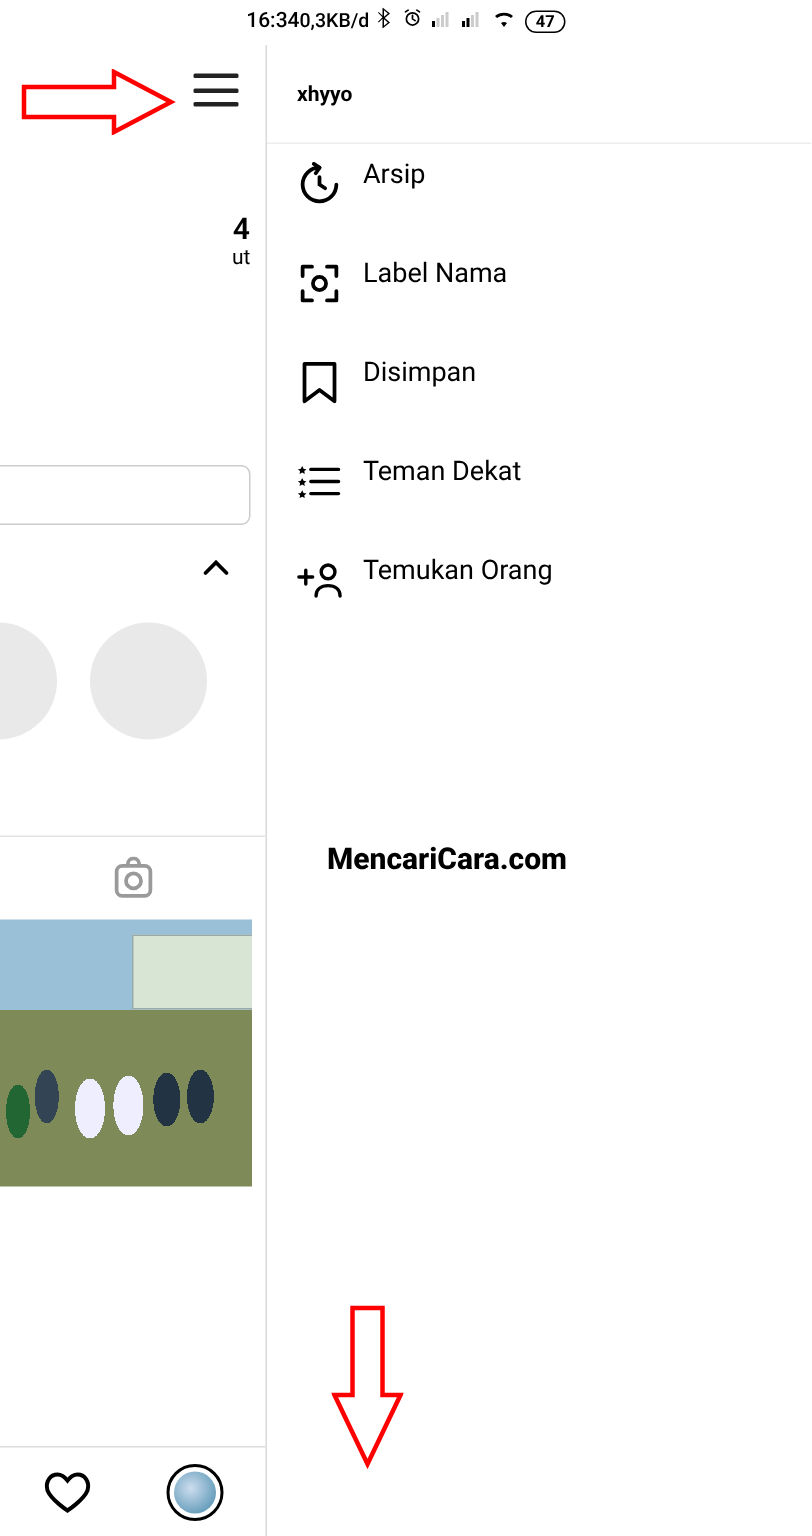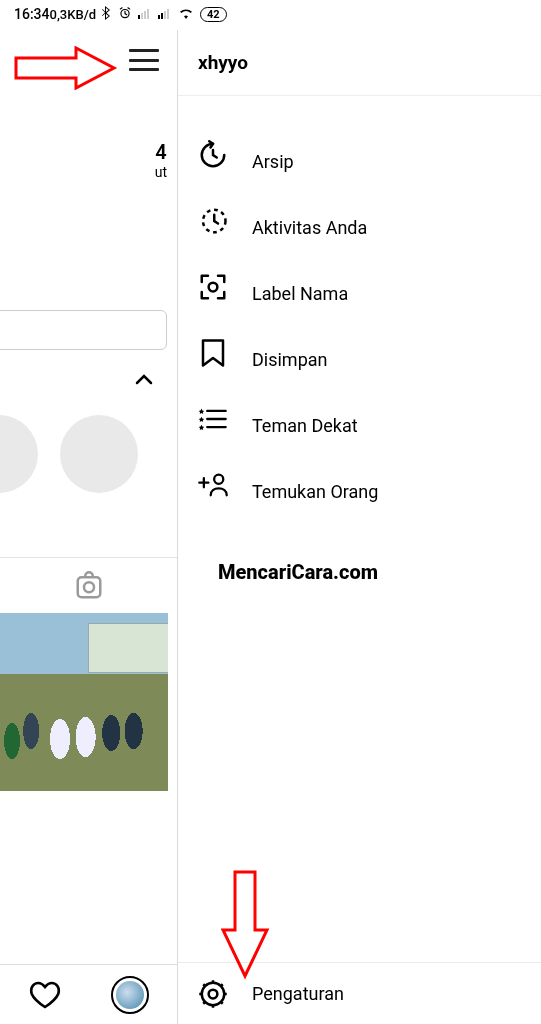--- a/index.html
+++ b/index.html
@@ -1,18 +1,18 @@
 <!DOCTYPE html>
 <html><head>
 <meta charset="utf-8">
 <style>
   * { box-sizing: border-box; margin: 0; padding: 0; }
   html, body { width: 541px; height: 1024px; font-family: -apple-system, BlinkMacSystemFont, "Segoe UI", Roboto, sans-serif; background: #fff; color: #000; overflow: hidden; position: relative; }
   
-  .status-bar { height: 28px; width: 100%; display: flex; justify-content: flex-start; align-items: center; padding: 0 14px; font-size: 14px; font-weight: 500; }
+  .status-bar { height: 28px; width: 100%; display: flex; justify-content: center; align-items: center; padding: 0 14px; font-size: 14px; font-weight: 500; }
   .status-right { display: flex; align-items: center; gap: 6px; font-size: 13px; }
   .battery-pill { border: 1.5px solid #000; border-radius: 10px; padding: 0 6px; font-size: 11px; font-weight: 700; }
   
   .profile-col { position: absolute; left: 0; top: 30px; width: 178px; height: 994px; border-right: 1px solid #d9d9d9; background: #fff; overflow: hidden; }
   .profile-header { height: 60px; display: flex; align-items: center; justify-content: flex-end; padding-right: 18px; }
   .hamburger { width: 30px; height: 22px; display: flex; flex-direction: column; justify-content: space-between; }
   .hamburger span { display:block; height:3px; background:#222; border-radius:1px; }
   .stats-row { margin-top: 50px; display:flex; gap:0; justify-content:flex-end; padding-right:10px; }
   .stat { text-align:center; margin-left:10px; }
   .stat-num { font-size: 20px; font-weight:600; }
@@ -32,23 +32,23 @@
       radial-gradient(ellipse 9px 18px at 72% 62%, #234 0 100%, transparent 0),
       radial-gradient(ellipse 9px 18px at 86% 60%, #234 0 100%, transparent 0);
   }
   .building{position:absolute;top:10px;right:-10px;width:90px;height:50px;background:#d8e4d4;border:1px solid #9aa;}
   .bottom-nav { position:absolute; bottom:0; left:0; width:178px; height:60px; border-top:1px solid #ddd; display:flex; align-items:center; justify-content:space-around; padding:0 4px;}
   .heart-icon svg, .avatar-ring svg { display:block; }
   .avatar-ring { width:38px; height:38px; border:2px solid #000; border-radius:50%; display:flex; align-items:center; justify-content:center;}
   .avatar-inner{width:28px;height:28px;border-radius:50%;background:radial-gradient(circle at 40% 40%, #cde, #48a);}
   
   .drawer { position:absolute; left:178px; top:30px; width:363px; height:994px; background:#fff; }
-  .drawer-header { height:66px; display:flex; align-items:center; padding-left:20px; font-size:19px; font-weight:700; border-bottom:1px solid #eee;}
+  .drawer-header { height:66px; display:flex; align-items:center; padding-left:20px; font-size:14px; font-weight:700; border-bottom:1px solid #eee;}
   .menu-list { padding: 10px 0 0 18px; }
-  .menu-item { display:flex; align-items:flex-end; height:66px; gap:22px; }
+  .menu-item { display:flex; align-items:flex-start; height:66px; gap:12px; }
   .menu-icon { width:34px; height:34px; display:flex; align-items:center; justify-content:center;}
   .menu-label { font-size:18px; }
   .settings-row { position:absolute; bottom:0; left:0; width:100%; height:62px; border-top:1px solid #eaeaea; display:flex; align-items:center; padding-left:18px; gap:22px;}
   
   .arrow-red { position:absolute; pointer-events:none; }
   .watermark { position:absolute; top:560px; left:218px; font-weight:800; font-size:20px; }
 </style>
 </head>
 <body>
 
@@ -81,21 +81,21 @@
           <rect x="3" y="6" width="2" height="6" fill="#000"></rect>
           <rect x="6" y="4" width="2" height="8" fill="#ccc"></rect>
           <rect x="9" y="2" width="2" height="10" fill="#ccc"></rect>
         </svg>
     </span>
     <span>
       <svg width="16" height="12" viewBox="0 0 24 18">
           <path d="M12 18l-3-4a5 5 0 016 0l-3 4zM3 7a14 14 0 0118 0l-2 2a11 11 0 00-14 0L3 7z" fill="#000"></path>
         </svg>
     </span>
-    <span class="battery-pill">42</span>
+    <span class="battery-pill">47</span>
   </div>
 </div>
 
 <div class="profile-col">
   <div class="profile-header">
     <div class="hamburger">
       <span></span>
         <span></span>
         <span></span>
     </div>
@@ -146,29 +146,20 @@
       <span class="menu-icon">
         <svg width="30" height="30" viewBox="0 0 24 24">
             <path d="M12 3a9 9 0 109 9" fill="none" stroke="#000" stroke-width="2" stroke-linecap="round"></path>
             <path d="M12 3L9 1M12 3l-2 3" stroke="#000" stroke-width="2" stroke-linecap="round"></path>
             <path d="M12 8v4l3 2" stroke="#000" stroke-width="2" stroke-linecap="round" fill="none"></path>
           </svg>
       </span>
       <span class="menu-label">Arsip</span>
     </div>
 
-    <div class="menu-item">
-      <span class="menu-icon">
-        <svg width="30" height="30" viewBox="0 0 24 24">
-            <circle cx="13" cy="12" r="9" fill="none" stroke="#000" stroke-width="2" stroke-dasharray="3 3"></circle>
-            <path d="M13 7v5l3 2" stroke="#000" stroke-width="2" stroke-linecap="round" fill="none"></path>
-          </svg>
-      </span>
-      <span class="menu-label">Aktivitas Anda</span>
-    </div>
 
     <div class="menu-item">
       <span class="menu-icon">
         <svg width="30" height="30" viewBox="0 0 24 24">
             <path d="M3 3h5M3 3v5M21 3h-5M21 3v5M3 21h5M3 21v-5M21 21h-5M21 21v-5" stroke="#000" stroke-width="2" stroke-linecap="round" fill="none"></path>
             <circle cx="12" cy="12" r="3.5" fill="none" stroke="#000" stroke-width="2"></circle>
           </svg>
       </span>
       <span class="menu-label">Label Nama</span>
     </div>
@@ -200,30 +191,20 @@
             <path d="M2 10h8M6 6v8" stroke="#000" stroke-width="2" stroke-linecap="round"></path>
             <circle cx="19" cy="7" r="4" fill="none" stroke="#000" stroke-width="2"></circle>
             <path d="M12 21c0-4 3-6 7-6s7 2 7 6" fill="none" stroke="#000" stroke-width="2" stroke-linecap="round"></path>
           </svg>
       </span>
       <span class="menu-label">Temukan Orang</span>
     </div>
 
   </div>
 
-  <div class="settings-row">
-    <span class="menu-icon">
-      <svg width="30" height="30" viewBox="0 0 24 24">
-          <circle cx="12" cy="12" r="9" fill="none" stroke="#000" stroke-width="2"></circle>
-          <circle cx="12" cy="12" r="3.5" fill="none" stroke="#000" stroke-width="2"></circle>
-          <path d="M12 1v3M12 20v3M1 12h3M20 12h3M4.2 4.2l2 2M17.8 17.8l2 2M4.2 19.8l2-2M17.8 6.2l2-2" stroke="#000" stroke-width="2"></path>
-        </svg>
-    </span>
-    <span class="menu-label">Pengaturan</span>
-  </div>
 </div>
 
 <div class="watermark">MencariCara.com</div>
 
 <svg class="arrow-red" style="left:14px; top:46px;" width="110" height="44" viewBox="0 0 110 44">
   <path d="M2 12h60v-10l38 20-38 20v-10H2z" fill="none" stroke="#f00" stroke-width="3" stroke-linejoin="miter"></path>
 </svg>
 <svg class="arrow-red" style="left:221px; top:870px;" width="48" height="110" viewBox="0 0 48 110">
   <path d="M14 2h20v58h12L24 106 2 60h12z" fill="none" stroke="#f00" stroke-width="3" stroke-linejoin="miter"></path>
 </svg>

